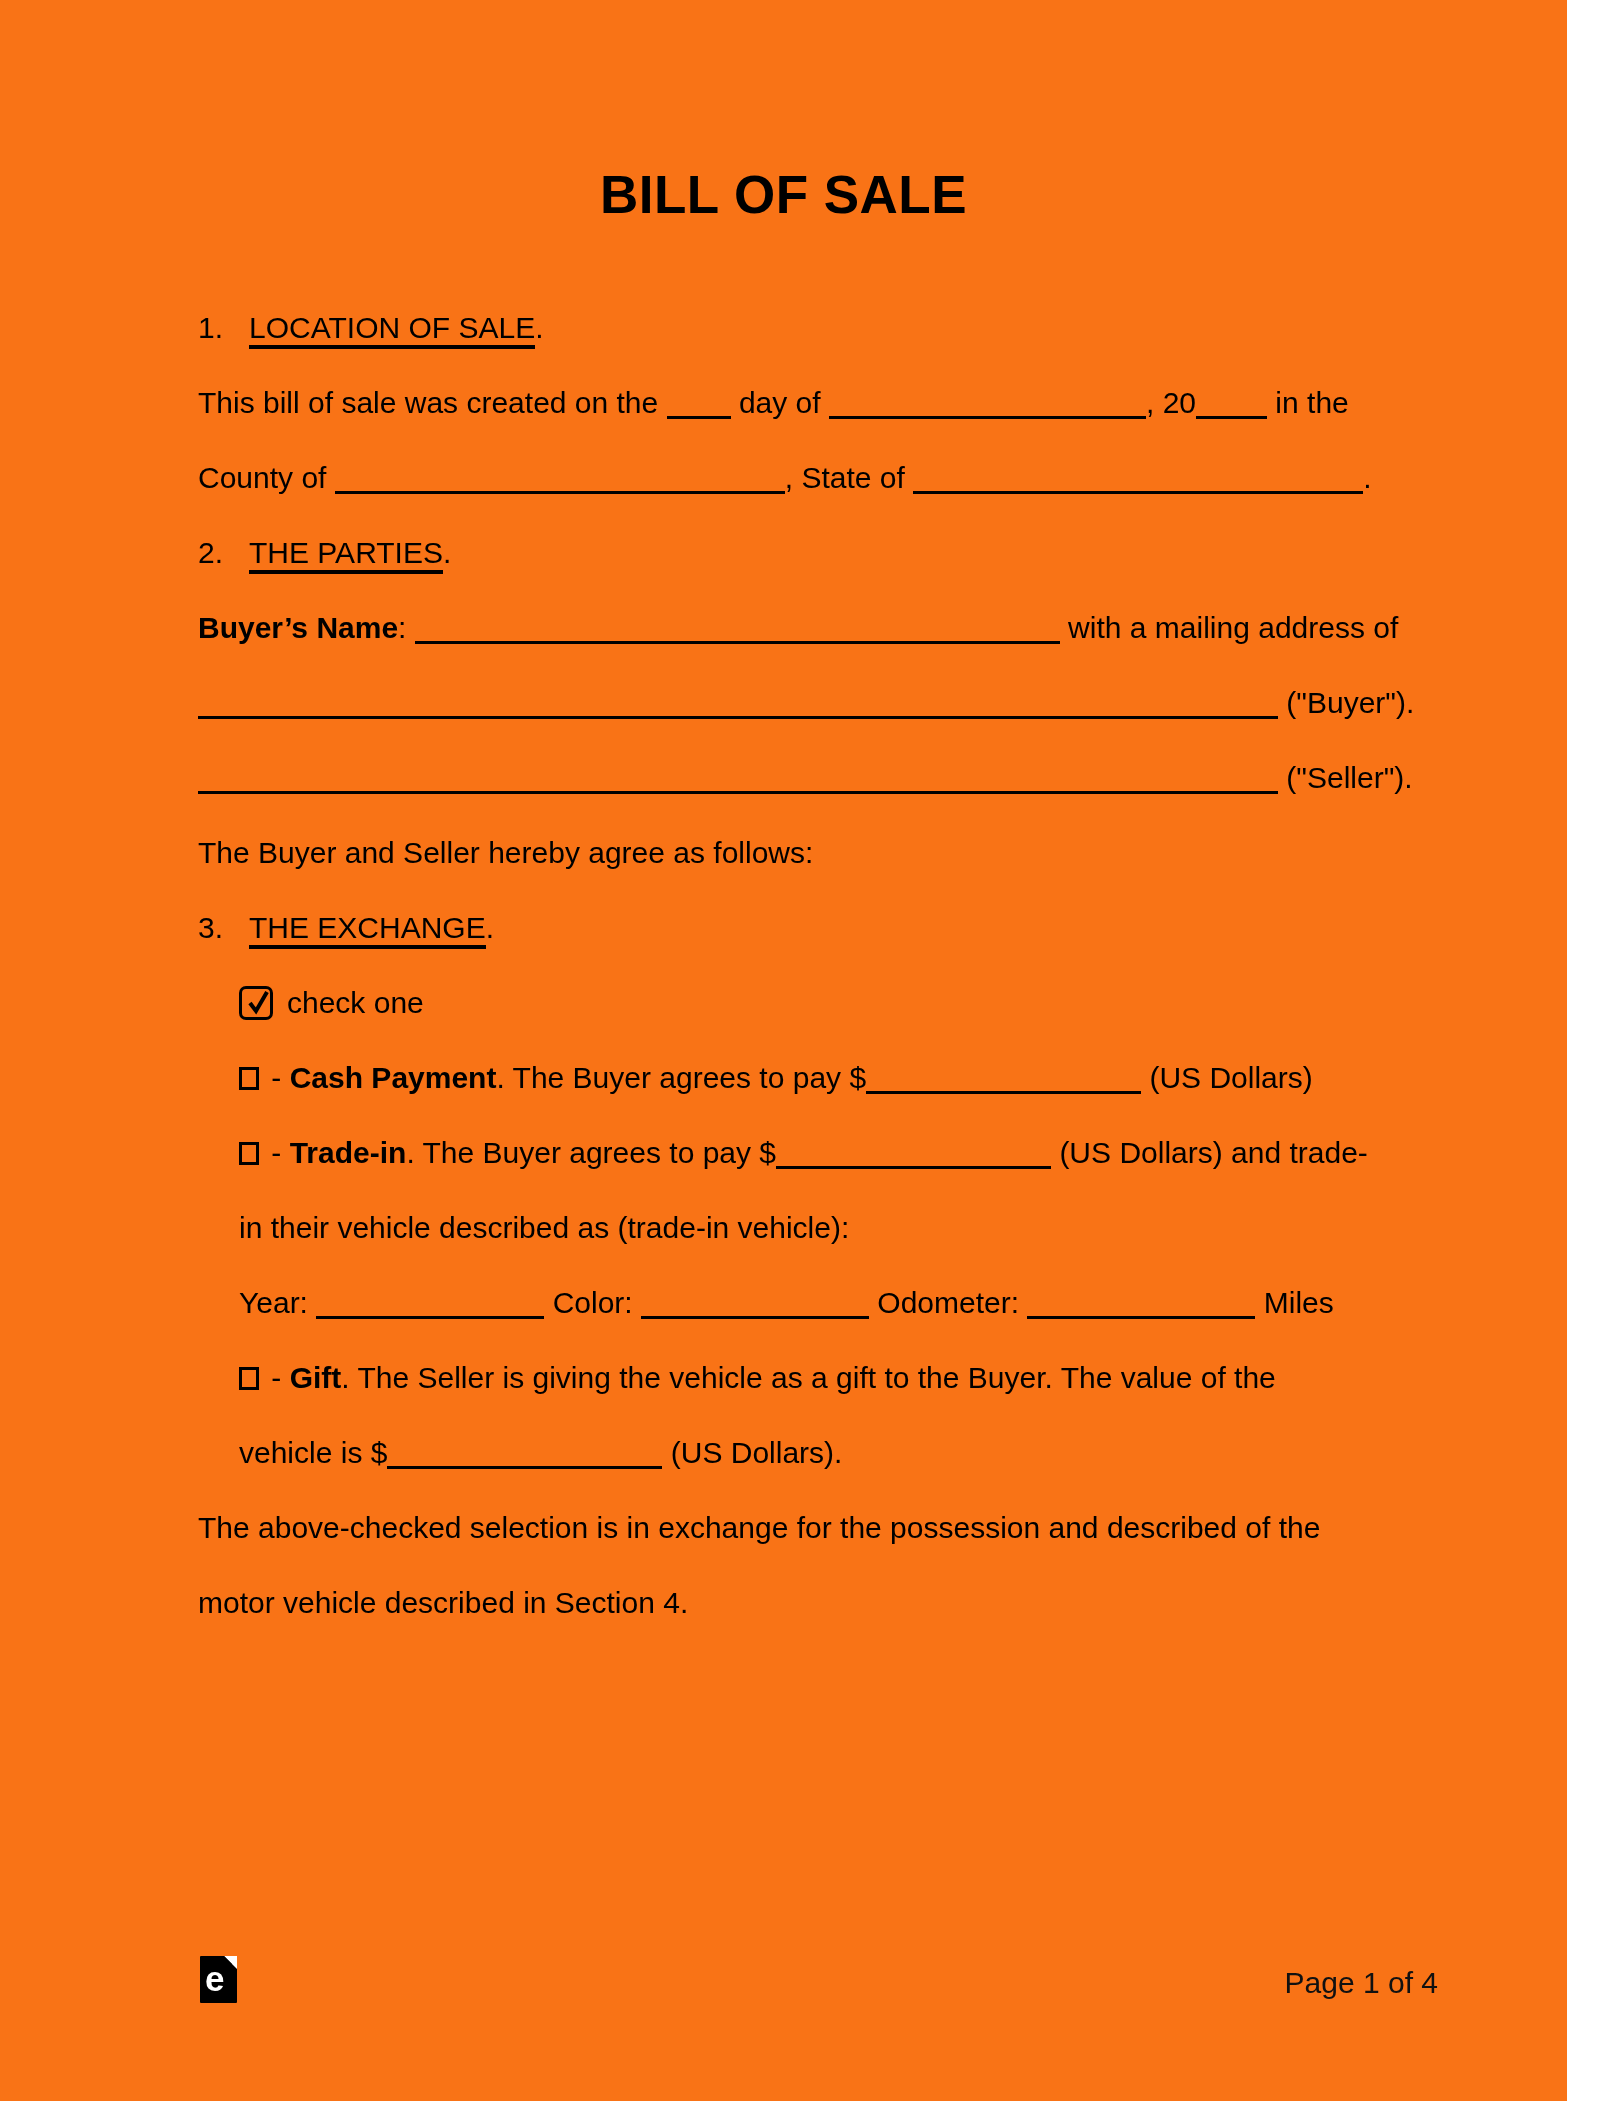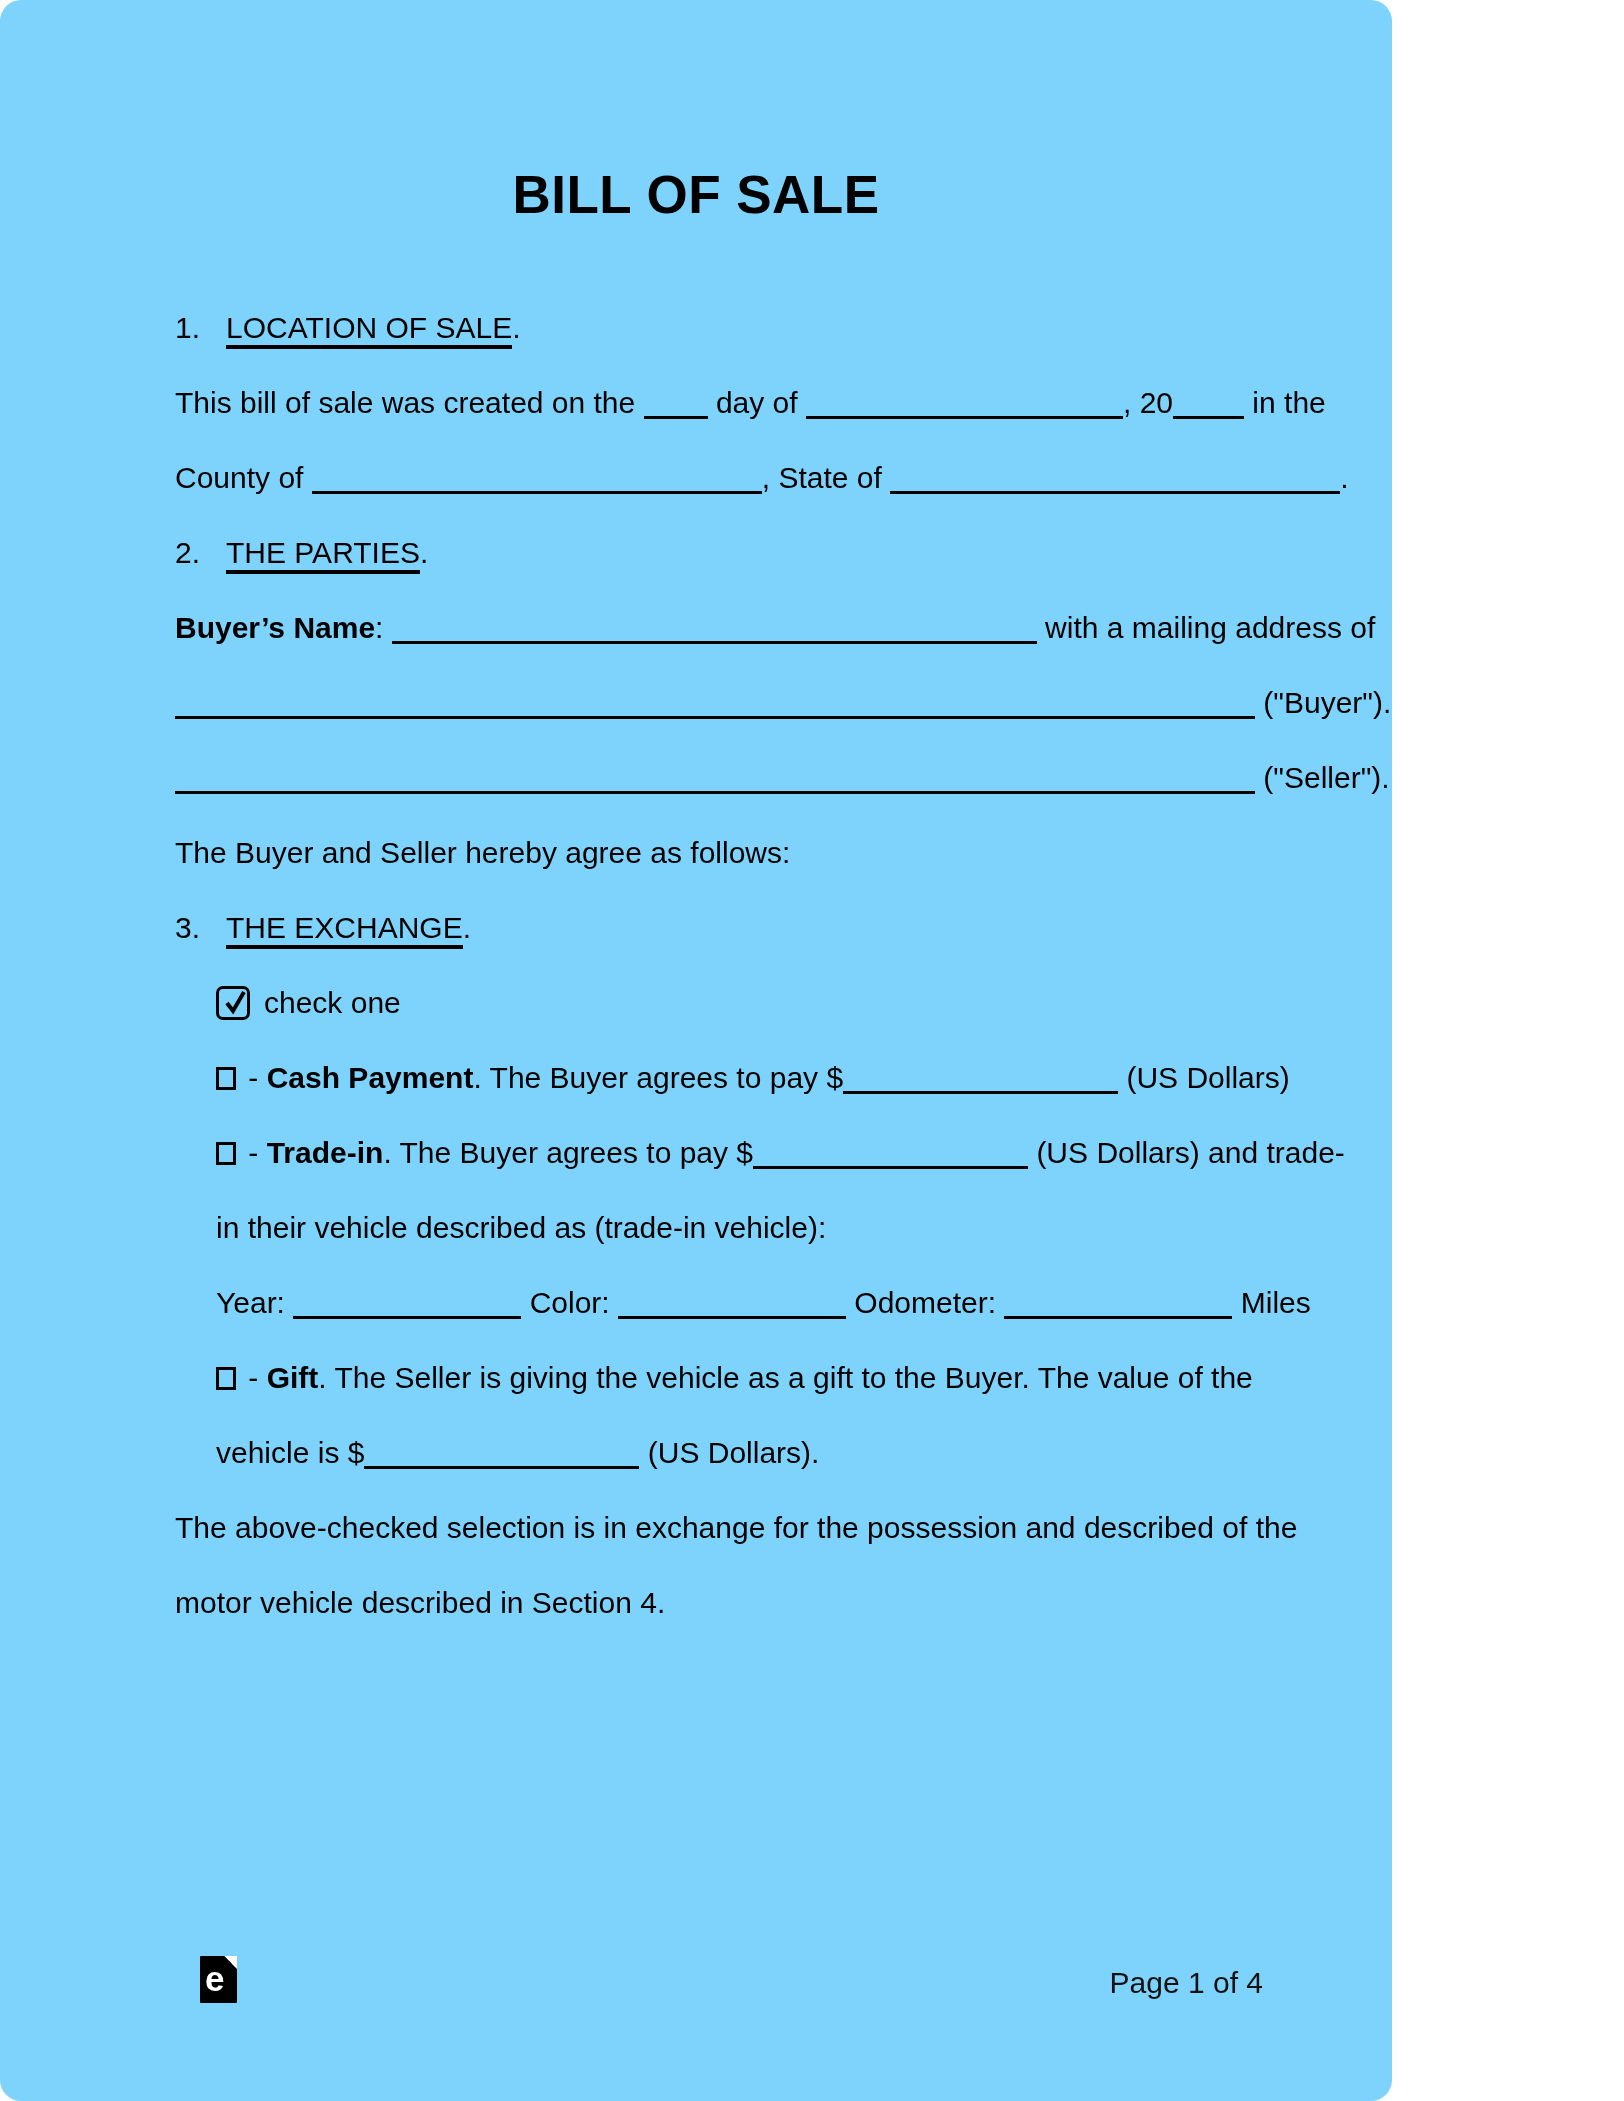--- a/index.html
+++ b/index.html
@@ -1,26 +1,26 @@
 <!DOCTYPE html>
 <html><head>
 <meta charset="utf-8">
 <style>
   html,body { margin:0; padding:0; background:#fff; }
   .page {
-    position:relative; width:1392px; height:2101px; background:#7dd3fc;
+    position:relative; width:1567px; height:2101px; background:#f97316;
     font-family:"Liberation Sans","DejaVu Sans",sans-serif;
-    font-size:30px; color:#000; overflow:hidden;border-radius:21px;
+    font-size:30px; color:#000; overflow:hidden;
   }
   .title {
     position:absolute; top:160px; left:0; right:0; margin:0;
     text-align:center; font-size:53px; font-weight:bold; line-height:70px;
     letter-spacing:0.5px;
   }
-  .content { position:absolute; top:290px; left:175px; right:140px; }
+  .content { position:absolute; top:290px; left:198px; right:140px; }
   .line { height:75px; line-height:75px; white-space:nowrap; }
   .indent { margin-left:41px; }
   .num { display:inline-block; width:51px; }
   .head-text { border-bottom:4px solid #000; padding-bottom:1px; }
   .bold { font-weight:bold;text-align:right; }
   .blank {
     display:inline-block; height:4px; border-bottom:3px solid #000;
     vertical-align:-6px;
   }
   .w64{width:64px} .w71{width:71px} .w317{width:317px} .w450{width:450px}

